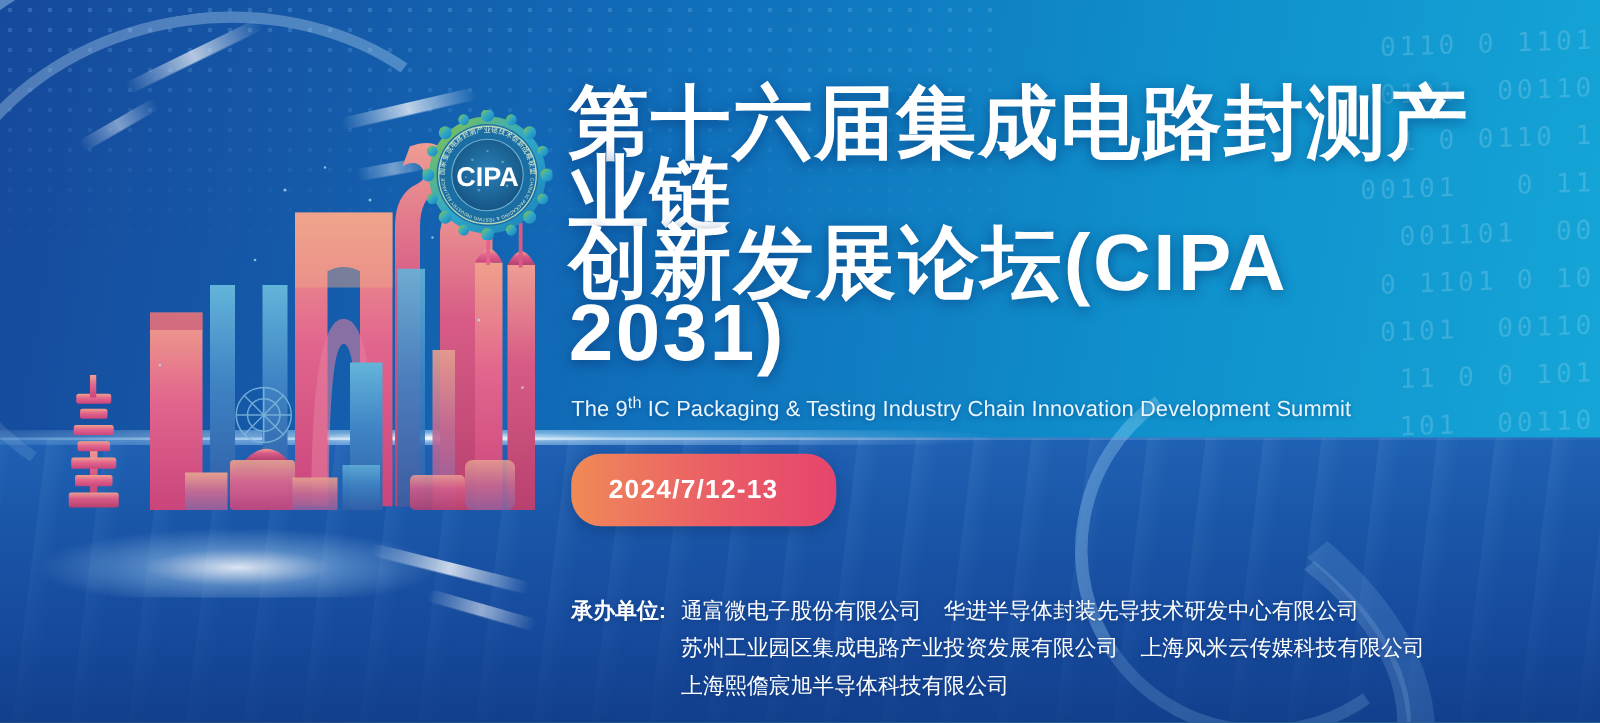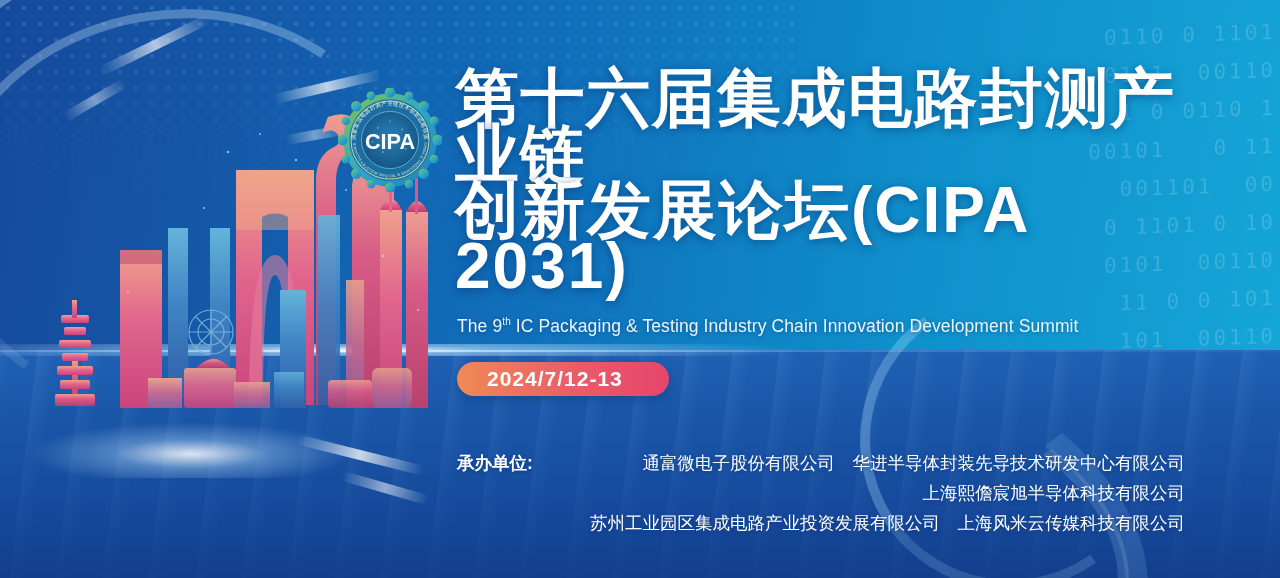--- a/index.html
+++ b/index.html
@@ -96,26 +96,26 @@
     color:#ffffff;font-weight:bold;font-size:64px;line-height:56px;
     letter-spacing:1.5px;margin:0;
     text-shadow:0 2px 10px rgba(5,45,105,.55);
     font-family:Liberation Sans, sans-serif;
   }
   .title-zh .ln2{display:block;letter-spacing:2px;}
   .subtitle{
     color:#e9f6ff;font-size:17.5px;line-height:24px;margin:16px 0 0 2px;
     letter-spacing:.1px;text-shadow:0 1px 4px rgba(5,45,105,.45);
   }
-  .subtitle sup{font-size:10px;vertical-align:super;}
+  .subtitle sup{font-size:13px;vertical-align:super;}
 
   .pill{
     display:inline-flex;align-items:center;justify-content:center;
     margin-top:24px;margin-left:2px;
-    height:34px;padding:0 30px;border-radius:24px;
+    height:58px;padding:0 30px;border-radius:24px;
     background:linear-gradient(90deg,#f08a55 0%,#ee7b5d 18%,#ea5d66 55%,#e6456d 100%);
     color:#ffffff;font-size:21px;font-weight:bold;letter-spacing:1px;
     box-shadow:0 3px 12px rgba(10,40,90,.35);
     white-space:nowrap;
   }
   .pill .sep{display:inline-block;width:16px;}
 
   .orgs{margin-top:52px;margin-left:2px;}
   .org-row{display:flex;align-items:flex-start;color:#ffffff;
            font-size:17.5px;line-height:30px;text-shadow:0 1px 4px rgba(5,45,105,.45);}
@@ -332,22 +332,22 @@
     <div class="pill">
       <span>2024/7/12-13</span>
       <span class="sep"></span>
     </div>
 
     <div class="orgs">
 
 
       <div class="org-row">
         <span class="org-label">承办单位:</span>
-        <span class="org-values" style="margin-left:12px;text-align:right;">
+        <span class="org-values" style="margin-left:12px;">
           <span class="val-line">通富微电子股份有限公司　华进半导体封装先导技术研发中心有限公司</span>
+          <span class="val-line">苏州工业园区集成电路产业投资发展有限公司　上海风米云传媒科技有限公司</span>
           <span class="val-line">上海熙儋宸旭半导体科技有限公司</span>
-          <span class="val-line">苏州工业园区集成电路产业投资发展有限公司　上海风米云传媒科技有限公司</span>
         </span>
       </div>
 
     </div>
   </div>
 </div>
 
 </body></html>

